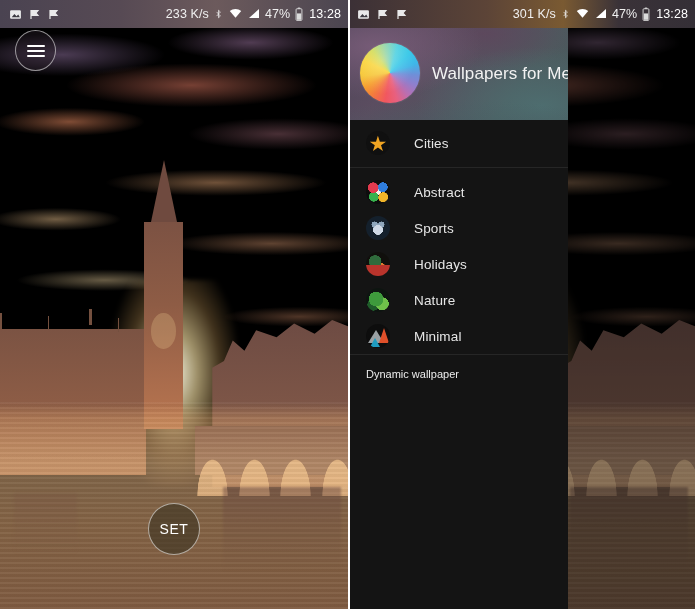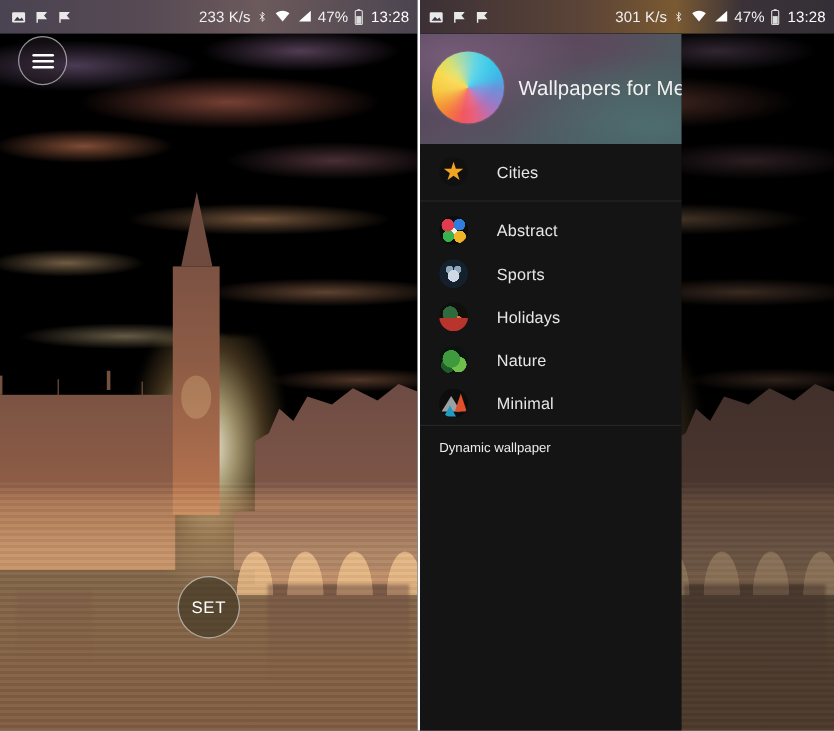--- a/index.html
+++ b/index.html
@@ -136,21 +136,21 @@
   
   .menu-fab{
     position:absolute; left:15px; top:30px; width:41px; height:41px; border-radius:50%;
     background:rgba(40,30,40,.42); border:1.5px solid rgba(255,255,255,.55);
     display:flex; align-items:center; justify-content:center; z-index:30; cursor:pointer;
   }
   .menu-fab .bars{ width:18px; }
   .menu-fab .bars i{ display:block; height:2px; background:#fff; border-radius:1px; margin:3px 0; }
 
   .set-fab{
-    position:absolute; left:50%; transform:translateX(-50%); top:480px;
+    position:absolute; left:50%; transform:translateX(-50%); top:503px;
     width:52px; height:52px; border-radius:50%;
     background:rgba(60,52,34,.62); border:1.5px solid rgba(255,255,255,.55);
     display:flex; align-items:center; justify-content:center; z-index:30; cursor:pointer;
     color:#fff; font-size:14px; letter-spacing:.6px;
   }
 
   
   .drawer{
     position:absolute; left:0; top:28px; width:220px; height:581px; z-index:45;
     background:#141414; overflow:hidden;

